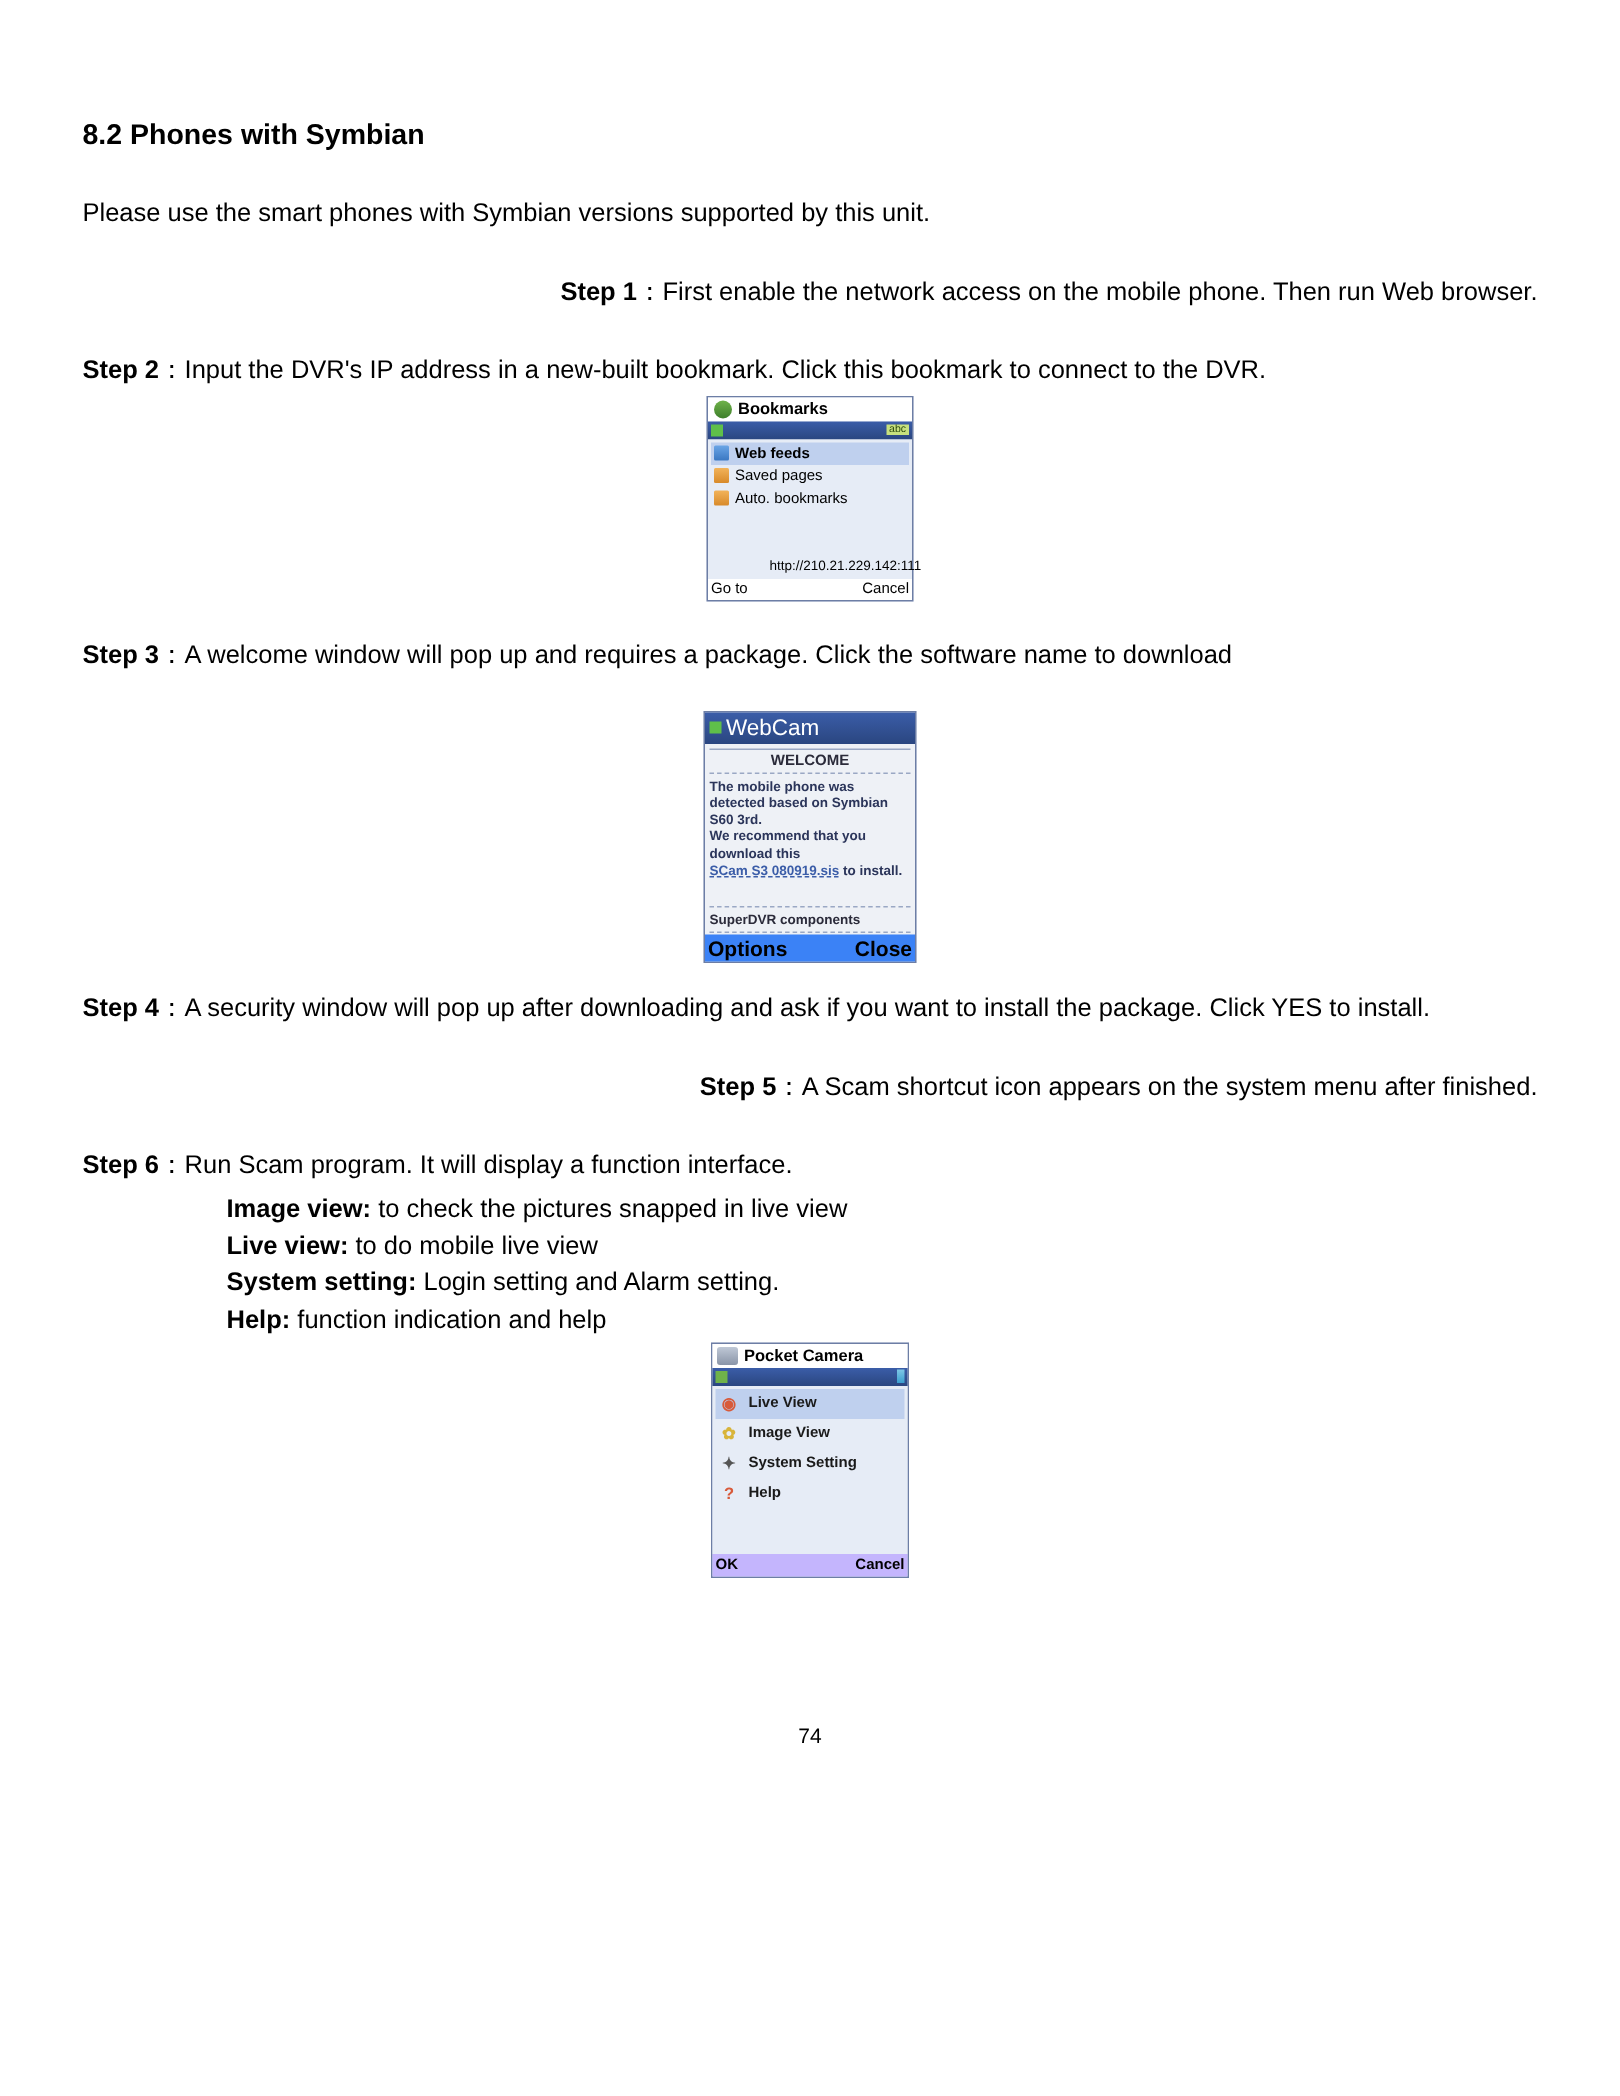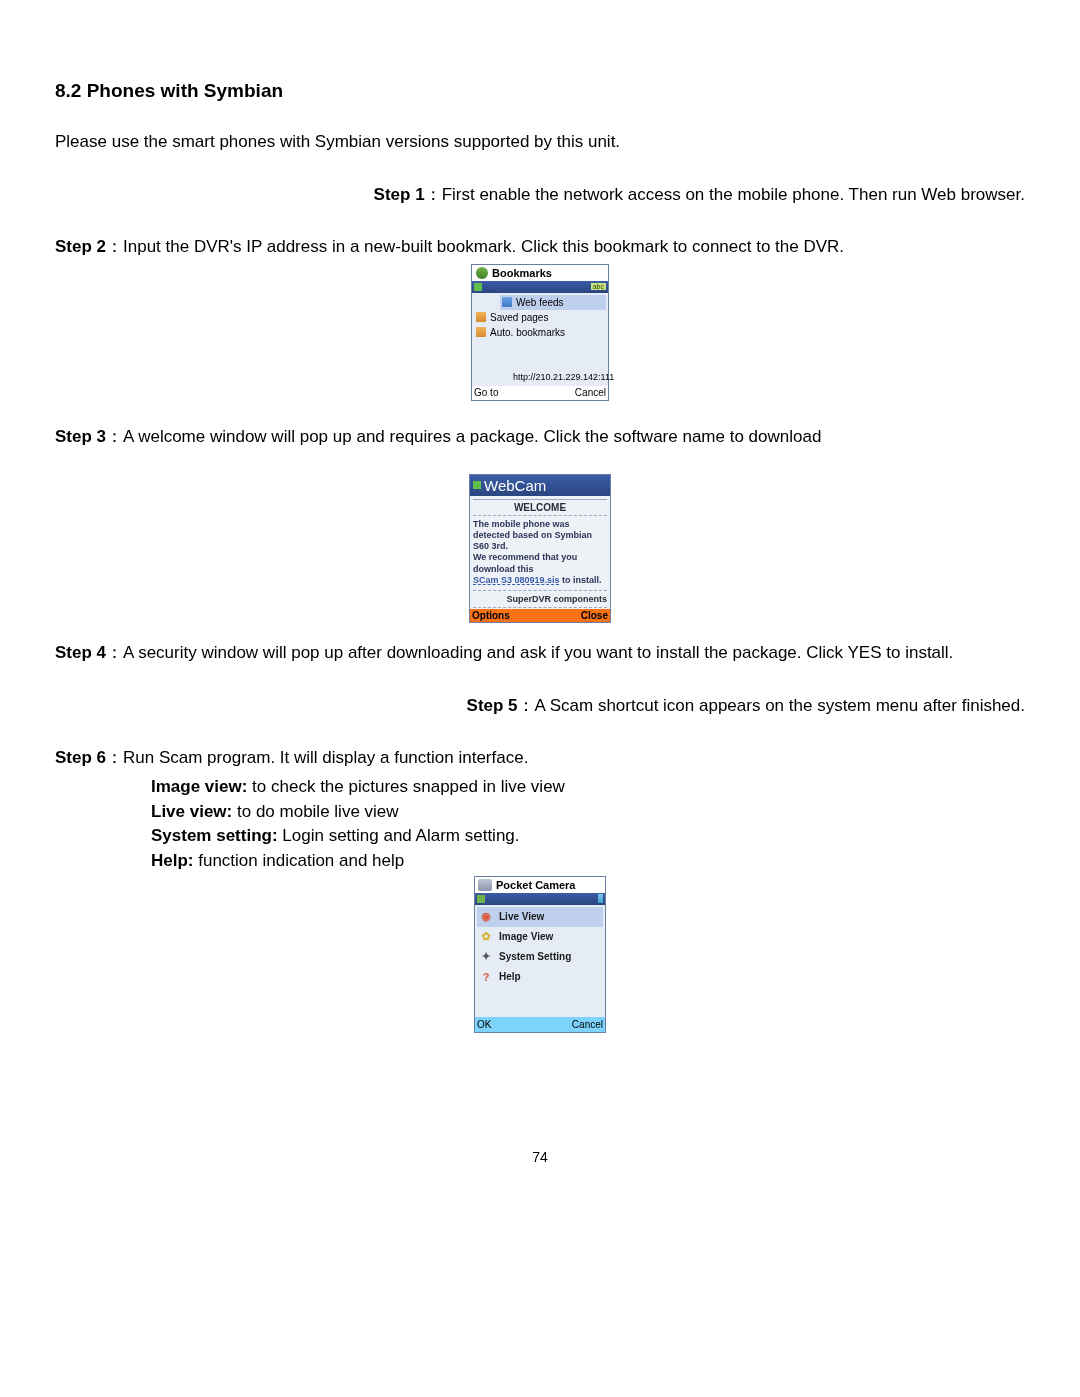--- a/index.html
+++ b/index.html
@@ -103,22 +103,21 @@
   .bk-item {
     display: flex;
     align-items: center;
     gap: 4px;
     font-size: 10px;
     padding: 2px 2px;
     color: #000;
   }
   .bk-item.hl {
     background: #bfd0ee;
-    font-weight: normal;
-    margin-left: 26px;
+    font-weight: bold;
   }
   .bk-icon {
     width: 10px; height: 10px;
     display: inline-block;
   }
   .ic-folder-blue { background: linear-gradient(#6aa5e6, #3b78c2); border-radius: 1px; }
   .ic-folder-orange { background: linear-gradient(#f2b35a, #d88a2a); border-radius: 1px; }
   .ic-world {
     width: 10px; height: 10px; border-radius: 50%;
     background: radial-gradient(circle at 30% 30%, #9fd0ff, #3b78c2);
@@ -166,35 +165,35 @@
     font-size: 9px;
     color: #2b355a;
     font-weight: bold;
     line-height: 1.25;
   }
   .wc-link {
     color: #3b5da8;
     text-decoration: underline dashed;
   }
   .wc-comp {
-    text-align: right;
+    text-align: left;
     font-weight: bold;
     font-size: 9px;
     color: #2b2b3a;
     padding: 3px 0;
-    margin-top: 4px;
+    margin-top: 18px;
     border-top: 1px dashed #9aa8c4;
     border-bottom: 1px dashed #9aa8c4;
   }
   .wc-foot {
     display: flex;
     justify-content: space-between;
-    font-size: 10px;
-    font-weight: bold;
-    background: #f97316;
+    font-size: 14px;
+    font-weight: bold;
+    background: #3b82f6;
     padding: 1px 2px;
   }
 
   
   .shot-pocket { width: 130px; }
   .pc-title {
     background: #fff;
     display: flex;
     align-items: center;
     gap: 4px;
@@ -244,22 +243,22 @@
   .ic-live { color: #d85a3a; }
   .ic-image { color: #d8b43a; }
   .ic-setting { color: #555; }
   .ic-help { color: #d85a3a; font-weight: bold; }
   .pc-gap { height: 28px; }
   .pc-foot {
     display: flex;
     justify-content: space-between;
     padding: 2px;
     font-size: 10px;
-    font-weight: normal;
-    background: #7dd3fc;
+    font-weight: bold;
+    background: #c4b5fd;
   }
 
   .page-number {
     position: absolute;
     bottom: 232px;
     left: 0; right: 0;
     text-align: center;
     font-size: 14px;
   }
 </style>

